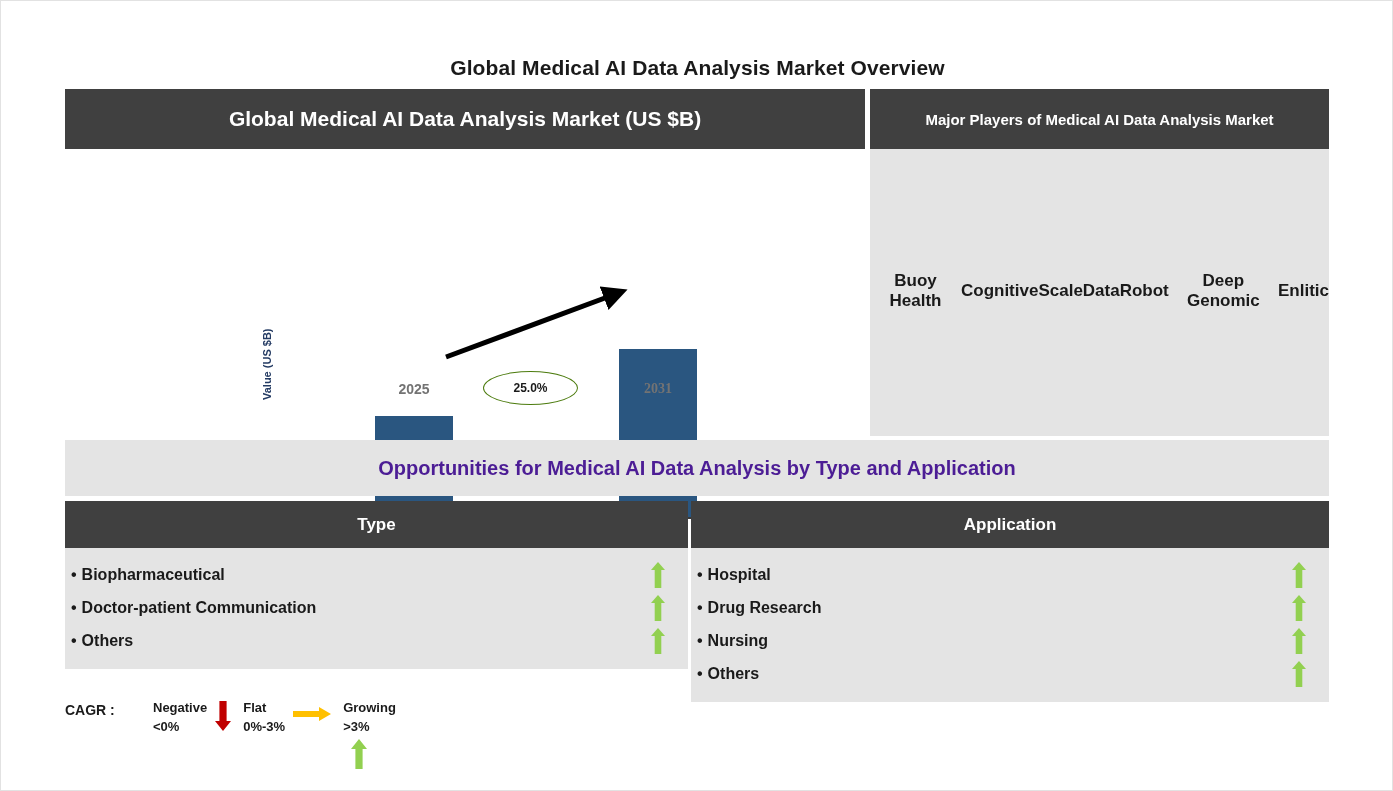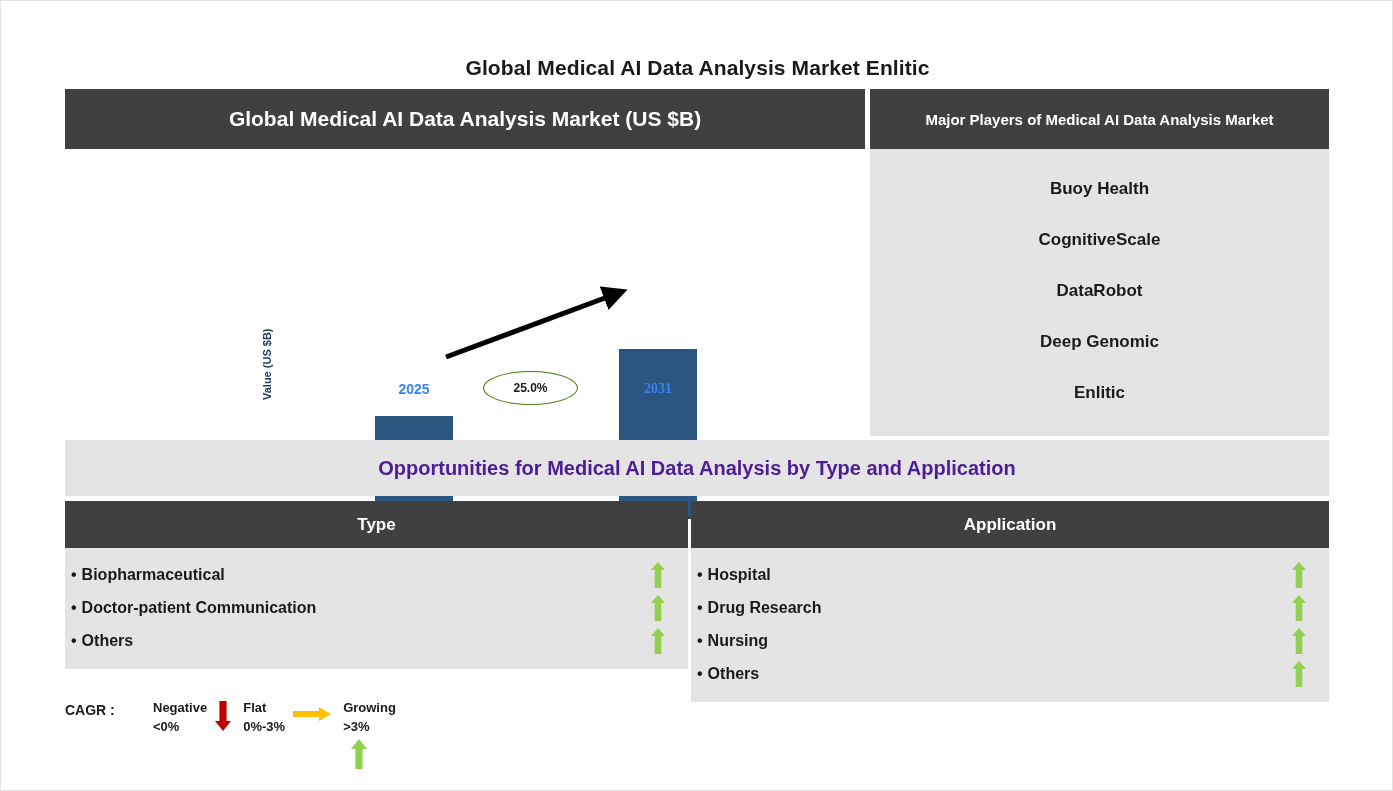--- a/index.html
+++ b/index.html
@@ -101,21 +101,21 @@
   #bar-2025 { left: 310px; top: 267px; width: 78px; height: 101px; }
   #bar-2031 { left: 554px; top: 200px; width: 78px; height: 168px; }
 
   .bar-tick-label {
     position: absolute;
     top: 380px;
     width: 120px;
     text-align: center;
     font-size: 14px;
     font-weight: bold;
-    color: #3b82f6;
+    color: #737373;
   }
   #tick-2025 { left: 289px; }
   #tick-2031 { left: 533px; font-family: Liberation Serif, serif; }
 
   #growth-arrow-svg {
     position: absolute;
     left: 0;
     top: 0;
     width: 800px;
     height: 287px;
@@ -169,21 +169,21 @@
     padding: 0 4px;
   }
   #players-list {
     position: absolute;
     left: 0;
     top: 60px;
     width: 459px;
     height: 287px;
     background: #e4e4e4;
     display: flex;
-    flex-direction: column;
+    flex-direction: row;
     justify-content: space-around;
     align-items: center;
     padding: 14px 0 18px 0;
     box-sizing: border-box;
   }
   .player-item {
     font-size: 17px;
     font-weight: bold;
     color: #1a1a1a;
     text-align: center;
@@ -273,21 +273,21 @@
   }
   #legend-entry-flat { padding-left: 12px; }
   #legend-entry-growing { padding-left: 12px; flex-direction: column; }
   #legend-icon-flat { padding-top: 8px; }
 </style>
 </head>
 <body>
 
 <div id="page">
 
-  <div class="main-title">Global Medical AI Data Analysis Market Enlitic</div>
+  <div class="main-title">Global Medical AI Data Analysis Market Overview</div>
 
   <div id="market-panel">
     <div id="market-panel-header" class="panel-header">Global Medical AI Data Analysis Market (US $B)</div>
 
     <div id="chart-area">
 
       <div class="y-axis-label">Value (US $B)</div>
 
       <div class="axis-line"></div>
 

